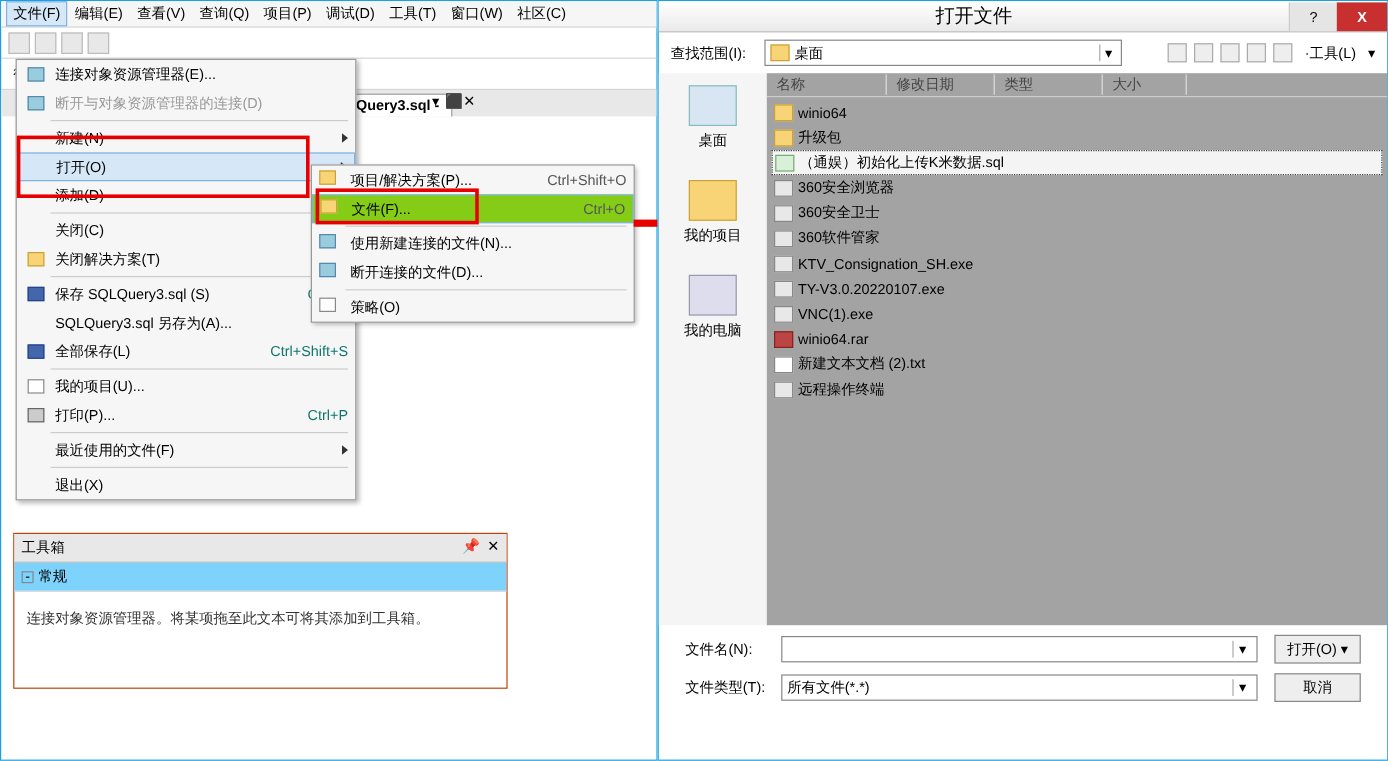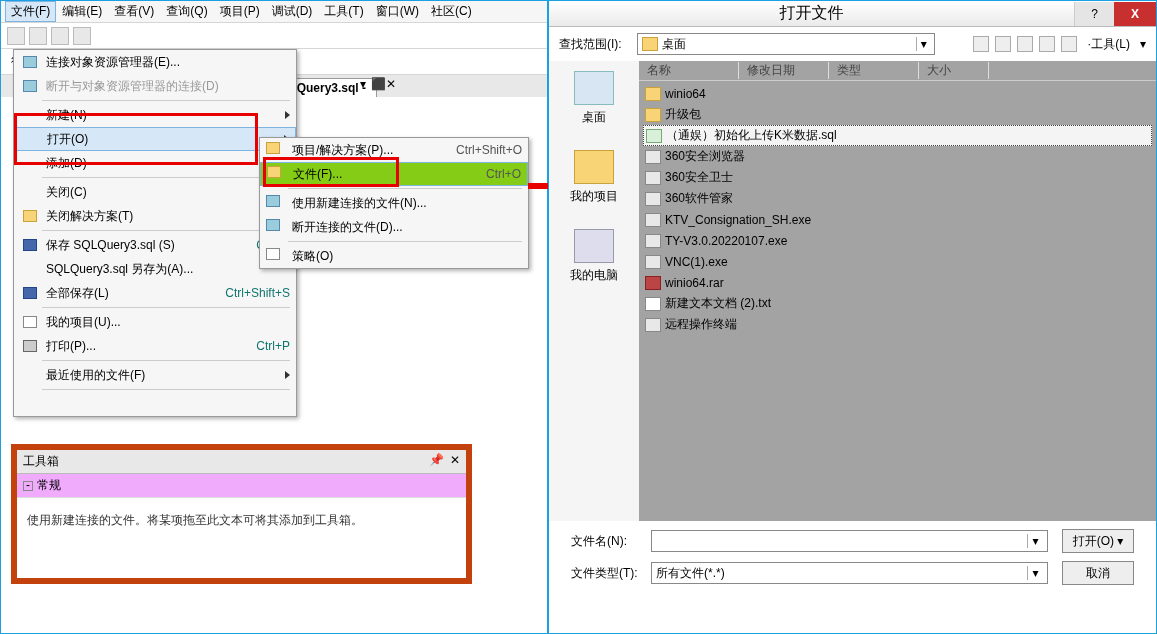--- a/index.html
+++ b/index.html
@@ -36,24 +36,24 @@
 
 
 .submenu { position:absolute; left:258px; top:136px; width:270px; background:#f6f6f6; border:1px solid #999; box-shadow:2px 2px 4px rgba(0,0,0,.3); }
 .submenu .row { display:flex; align-items:center; height:24px; padding:0 6px; }
 .submenu .row .ico { width:20px; height:16px; margin-right:6px; }
 .submenu .row .lbl { flex:1; }
 .submenu .row .sc { color:#555; }
 .submenu .sep { height:1px; background:#ccc; margin:2px 6px 2px 28px; }
 
 
-.toolbox { position:absolute; left:10px; top:443px; width:461px; border:6px solid #c2410c; background:#fff; }
+.toolbox { position:absolute; left:10px; top:443px; width:412px; border:1px solid #c2410c; background:#fff; }
 .toolbox .hd { background:#e8e8e8; border-bottom:1px solid #bbb; padding:3px 6px; display:flex; }
 .toolbox .hd .t { flex:1; }
-.toolbox .cat { background:#f0abfc; padding:3px 6px; border-bottom:1px solid #ddd; }
+.toolbox .cat { background:#7dd3fc; padding:3px 6px; border-bottom:1px solid #ddd; }
 .toolbox .body { padding:14px 10px; color:#333; height:80px;}
 .minus{ display:inline-block; width:10px; height:10px; border:1px solid #888; line-height:7px; text-align:center; margin-right:4px;}
 
 
 .dialog { position:absolute; left:548px; top:0; width:609px; height:634px; background:#fff; border:1px solid #1ba1e2; }
 .dialog .dtitle { height:26px; background:linear-gradient(#fff,#eaeaea); display:flex; align-items:center; border-bottom:1px solid #bbb; }
 .dialog .dtitle .txt { flex:1; text-align:center; font-size:16px; }
 .dialog .dtitle .help { width:40px; height:24px; background:#e5e5e5; text-align:center; line-height:24px; border-left:1px solid #ccc; }
 .dialog .dtitle .close { width:42px; height:24px; background:#c83030; color:#fff; text-align:center; line-height:24px; font-weight:bold; }
 .lookrow { display:flex; align-items:center; padding:6px 10px; gap:6px; }
@@ -217,20 +217,21 @@
       </div>
     <div class="sep"></div>
     <div class="row hoverable">
         <span class="ico"></span>
         <span class="lbl">最近使用的文件(F)</span>
         <span class="arrow"></span>
       </div>
     <div class="sep"></div>
     <div class="row hoverable">
         <span class="ico"></span>
+        <span class="lbl">退出(X)</span>
       </div>
   </div>
 
   <div class="submenu">
     <div class="row">
         <span class="ico"><span class="icon-sm"></span></span>
         <span class="lbl">项目/解决方案(P)...</span>
         <span class="sc">Ctrl+Shift+O</span>
       </div>
     <div class="row" style="background:#84cc16;border:1px solid #7eb4e1;">
@@ -254,21 +255,21 @@
       </div>
   </div>
 
   <div class="toolbox">
     <div class="hd">
         <span class="t">工具箱</span>
         <span>📌</span>
         <span style="margin-left:6px;">✕</span>
       </div>
     <div class="cat"><span class="minus">-</span><span>常规</span></div>
-    <div class="body">使用新建连接的文件。将某项拖至此文本可将其添加到工具箱。</div>
+    <div class="body">连接对象资源管理器。将某项拖至此文本可将其添加到工具箱。</div>
   </div>
 </div>
 
 <div class="redbox" style="left:14px; top:113px; width:244px; height:52px;"></div>
 <div class="redbox" style="left:263px; top:157px; width:136px; height:30px;"></div>
 <div class="redbox" style="left:640px; top:140px; width:300px; height:54px;"></div>
 <div class="arrow-red">
     <div class="shaft"></div>
     <div class="head"></div>
   </div>

